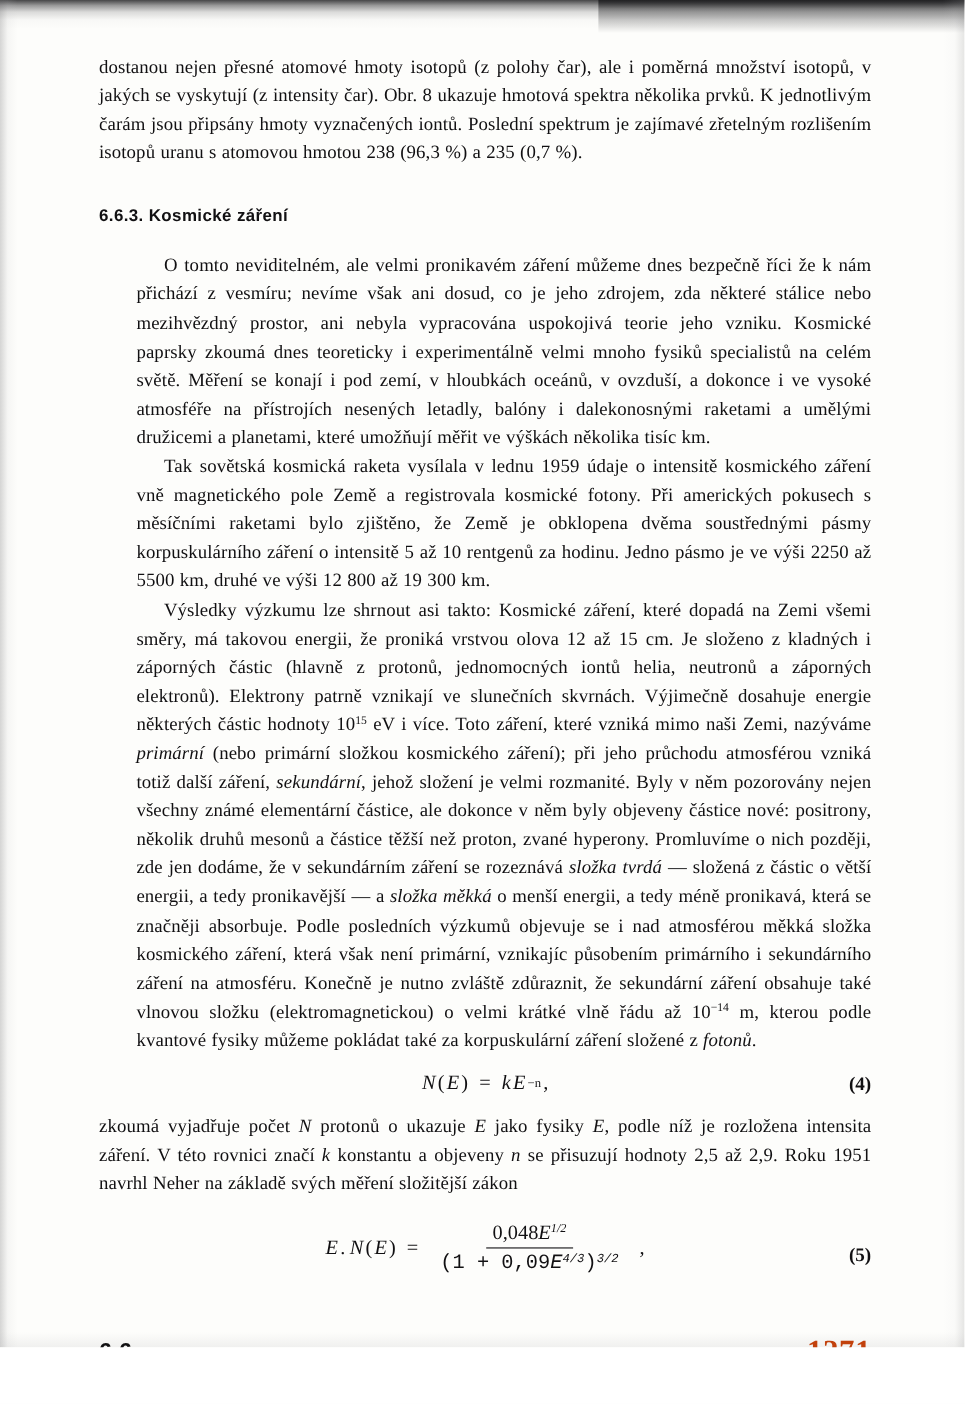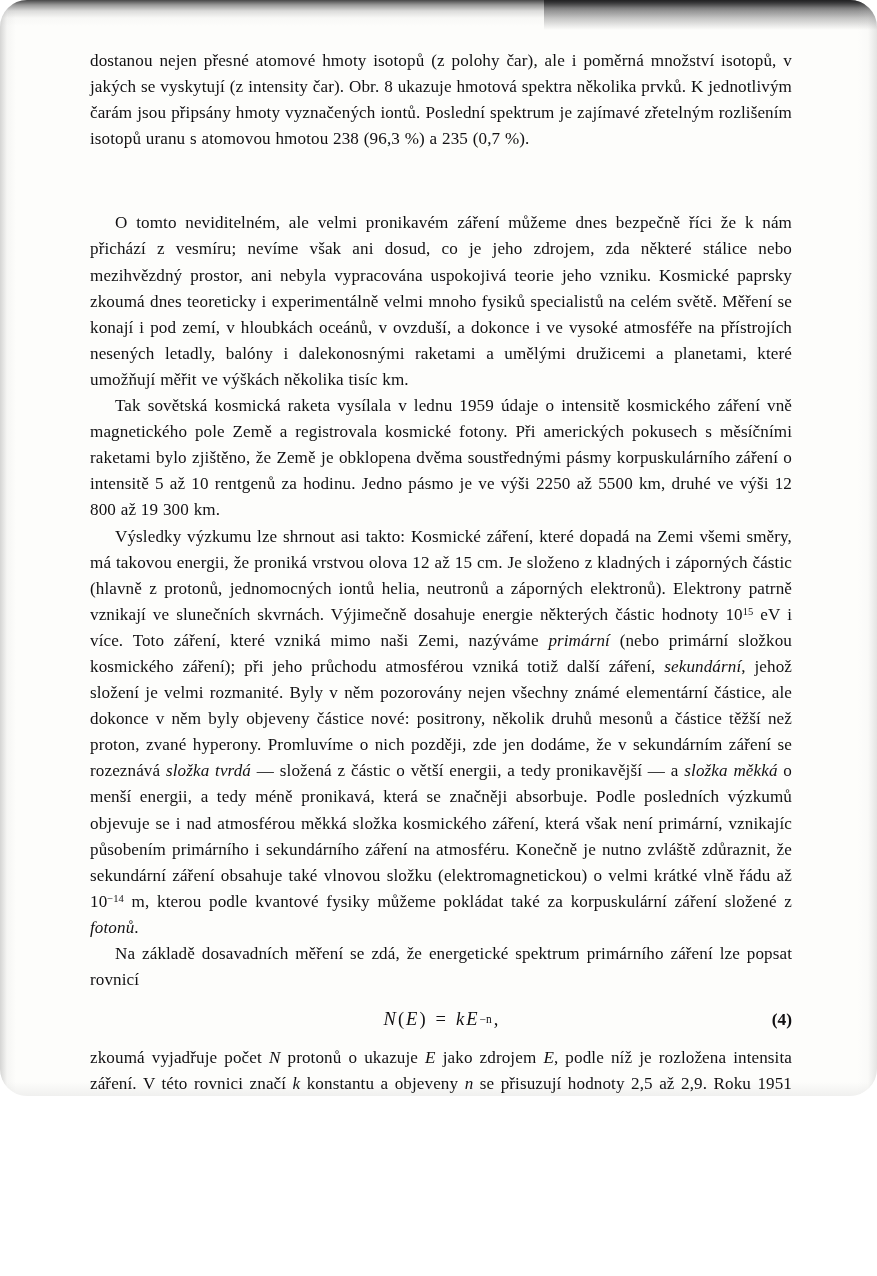--- a/index.html
+++ b/index.html
@@ -6,24 +6,23 @@
     margin: 0;
     padding: 0;
     background: #ffffff;
   }
   body {
     font-family: "Liberation Serif", "DejaVu Serif", serif;
   }
   .page {
     position: relative;
     width: 877px;
-    height: 1096px;
+    height: 1225px;
     overflow: hidden;
     background: #fdfdfb;
-    border-radius: 27px;
   }
   
   .scan-top-edge {
     position: absolute;
     top: 0; left: 0; right: 0;
     height: 26px;
     background: linear-gradient(to bottom,
         rgba(40,40,42,0.86) 0px,
         rgba(70,70,72,0.55) 5px,
         rgba(130,130,132,0.28) 11px,
@@ -81,20 +80,21 @@
     font-size: 17.1px;
     line-height: 26.1px;
     text-align: justify;
     text-align-last: left;
     color: #111012;
     letter-spacing: 0.1px;
     word-spacing: 0.4px;
   }
   p.indent {
     text-indent: 25px;
+    margin-left: 34px;
   }
   .gap-before-heading { height: 36px; }
   .gap-after-heading { height: 22px; }
 
   h3.section-heading {
     margin: 0;
     font-family: "Liberation Sans", "DejaVu Sans", sans-serif;
     font-size: 15.4px;
     font-weight: bold;
     letter-spacing: 0.35px;
@@ -212,49 +212,49 @@
   <div class="scan-left-edge"></div>
   <div class="scan-right-edge"></div>
   <div class="scan-bottom-edge"></div>
 
   <div class="content">
 
     <p class="body-par">dostanou nejen přesné atomové hmoty isotopů (z polohy čar), ale i poměrná množství isotopů, v jakých se vyskytují (z intensity čar). Obr. 8 ukazuje hmotová spektra několika prvků. K jednotlivým čarám jsou připsány hmoty vyznačených iontů. Poslední spektrum je zajímavé zřetelným rozlišením isotopů uranu s atomovou hmotou 238 (96,3 %) a 235 (0,7 %).</p>
 
     <div class="gap-before-heading"></div>
 
+    <h3 class="section-heading">6.6.3. Kosmické záření</h3>
 
     <div class="gap-after-heading"></div>
 
     <p class="body-par indent">O tomto neviditelném, ale velmi pronikavém záření můžeme dnes bezpečně říci že k nám přichází z vesmíru; nevíme však ani dosud, co je jeho zdrojem, zda některé stálice nebo mezihvězdný prostor, ani nebyla vypracována uspokojivá teorie jeho vzniku. Kosmické paprsky zkoumá dnes teoreticky i experimentálně velmi mnoho fysiků specialistů na celém světě. Měření se konají i pod zemí, v hloubkách oceánů, v ovzduší, a dokonce i ve vysoké atmosféře na přístrojích nesených letadly, balóny i dalekonosnými raketami a umělými družicemi a planetami, které umožňují měřit ve výškách několika tisíc km.</p>
 
     <p class="body-par indent">Tak sovětská kosmická raketa vysílala v lednu 1959 údaje o intensitě kosmického záření vně magnetického pole Země a registrovala kosmické fotony. Při amerických pokusech s měsíčními raketami bylo zjištěno, že Země je obklopena dvěma soustřednými pásmy korpuskulárního záření o intensitě 5 až 10 rentgenů za hodinu. Jedno pásmo je ve výši 2250 až 5500 km, druhé ve výši 12 800 až 19 300 km.</p>
 
     <p class="body-par indent"><span>Výsledky výzkumu lze shrnout asi takto: Kosmické záření, které dopadá na Zemi všemi směry, má takovou energii, že proniká vrstvou olova 12 až 15 cm. Je složeno z kladných i záporných částic (hlavně z protonů, jednomocných iontů helia, neutronů a záporných elektronů). Elektrony patrně vznikají ve slunečních skvrnách. Výjimečně dosahuje energie některých částic hodnoty 10</span><sup class="exp">15</sup><span> eV i více. Toto záření, které vzniká mimo naši Zemi, nazýváme </span><i>primární</i><span> (nebo primární složkou kosmického záření); při jeho průchodu atmosférou vzniká totiž další záření, </span><i>sekundární</i><span>, jehož složení je velmi rozmanité. Byly v něm pozorovány nejen všechny známé elementární částice, ale dokonce v něm byly objeveny částice nové: positrony, několik druhů mesonů a částice těžší než proton, zvané hyperony. Promluvíme o nich později, zde jen dodáme, že v sekundárním záření se rozeznává </span><i>složka tvrdá</i><span> — složená z částic o větší energii, a tedy pronikavější — a </span><i>složka měkká</i><span> o menší energii, a tedy méně pronikavá, která se značněji absorbuje. Podle posledních výzkumů objevuje se i nad atmosférou měkká složka kosmického záření, která však není primární, vznikajíc působením primárního i sekundárního záření na atmosféru. Konečně je nutno zvláště zdůraznit, že sekundární záření obsahuje také vlnovou složku (elektromagnetickou) o velmi krátké vlně řádu až 10</span><sup class="exp">−14</sup><span> m, kterou podle kvantové fysiky můžeme pokládat také za korpuskulární záření složené z </span><i>fotonů</i><span>.</span></p>
 
-    <p class="body-par indent">Na základě dosavadních měření se zdá, že energetické spektrum primárního záření lze popsat rovnicí</p>
 
     <div class="equation-block">
       <div class="equation-body">
         <span class="math">
             <span class="var">N</span>
             <span>(</span>
             <span class="var">E</span>
             <span>)</span>
             <span class="eqsign">=</span>
             <span class="var">k</span>
             <span class="var">E</span>
             <sup class="exp">−n</sup>
             <span>,</span>
           </span>
       </div>
       <div class="eq-number">(4)</div>
     </div>
 
-    <p class="body-par"><span>zkoumá vyjadřuje počet </span><i>N</i><span> protonů o ukazuje </span><i>E</i><span> jako zdrojem </span><i>E</i><span>, podle níž je rozložena intensita záření. V této rovnici značí </span><i>k</i><span> konstantu a objeveny </span><i>n</i><span> se přisuzují hodnoty 2,5 až 2,9. Roku 1951 navrhl Neher na základě svých měření složitější zákon</span></p>
+    <p class="body-par"><span>zkoumá vyjadřuje počet </span><i>N</i><span> protonů o ukazuje </span><i>E</i><span> jako fysiky </span><i>E</i><span>, podle níž je rozložena intensita záření. V této rovnici značí </span><i>k</i><span> konstantu a objeveny </span><i>n</i><span> se přisuzují hodnoty 2,5 až 2,9. Roku 1951 navrhl Neher na základě svých měření složitější zákon</span></p>
 
     <div class="equation-block tall">
       <div class="equation-body">
         <span class="math">
             <span class="var">E</span>
             <span class="eq-left">.</span>
             <span class="var">N</span>
             <span>(</span>
             <span class="var">E</span>
             <span>)</span>

